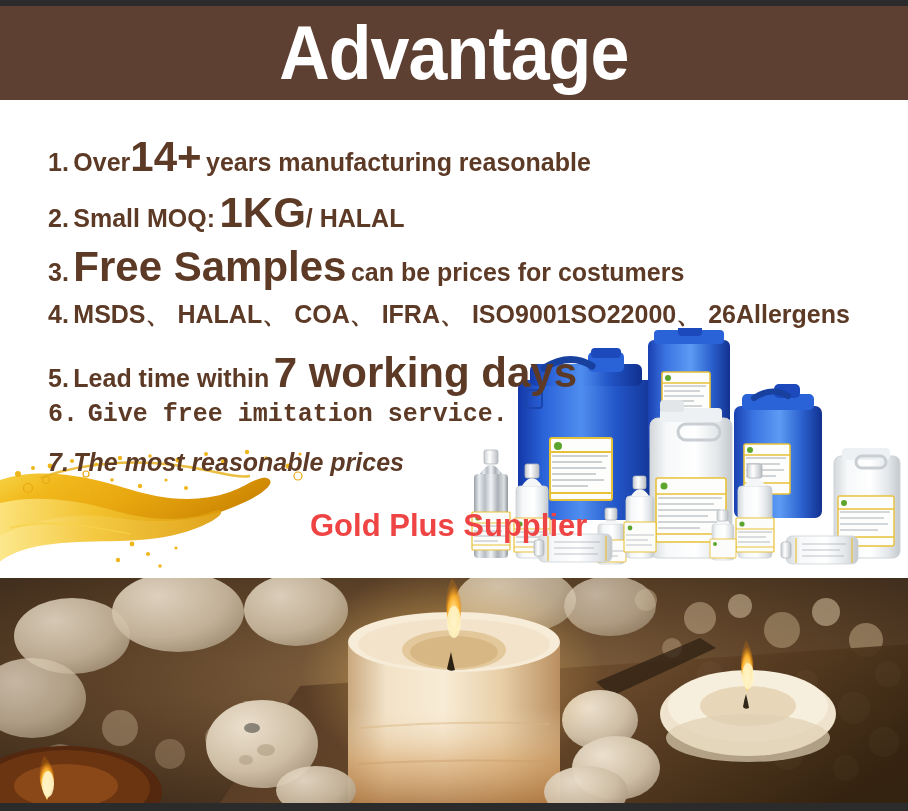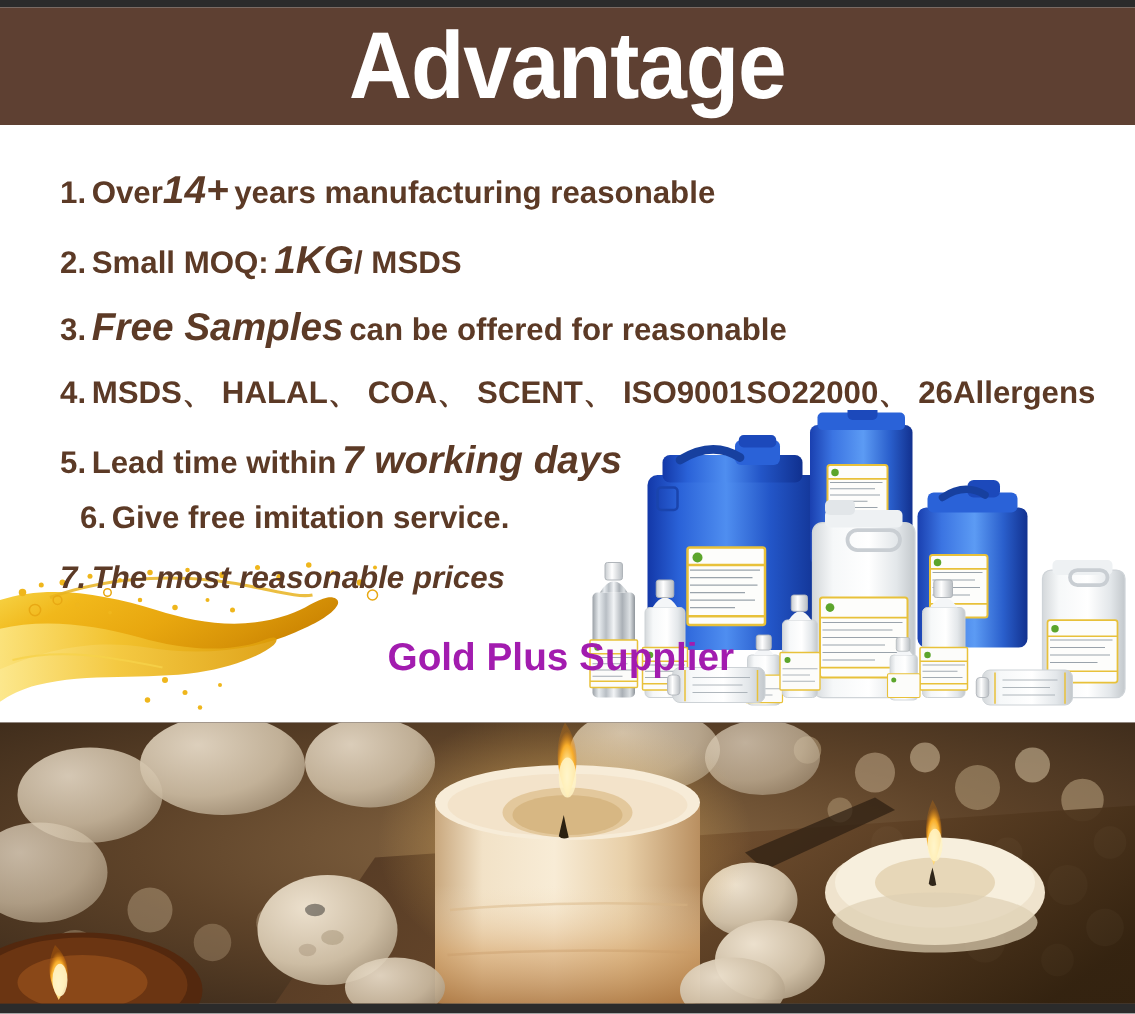--- a/index.html
+++ b/index.html
@@ -91,35 +91,35 @@
   }
   .adv-item {
     color: #5c3a26;
     font-family: "Liberation Sans Narrow", "Liberation Sans", sans-serif;
     font-weight: bold;
     white-space: nowrap;
     line-height: 1;
   }
   .adv-item .num { font-size: 25px; }
   .adv-item .txt { font-size: 25px; }
-  .adv-item .big { font-size: 31px; font-style: italic; }
+  .adv-item .big { font-size: 42px; }
 
   .r1 { position: absolute; left: 0;  top: 10px; }
   .r2 { position: absolute; left: 0;  top: 66px; }
   .r3 { position: absolute; left: 0;  top: 120px; }
   .r4 { position: absolute; left: 0;  top: 176px; }
   .r5 { position: absolute; left: 0;  top: 226px; text-align: right; }
-  .r6 { position: absolute; left: 16px;  top: 276px; }
+  .r6 { position: absolute; left: 0;  top: 276px; font-family: Liberation Mono, monospace; }
   .r7 { position: absolute; left: 0;  top: 324px; font-style: italic; }
 
   .gps {
     position: absolute;
     left: 262px;
     top: 382px;
-    color: #a21caf;
+    color: #ef4444;
     font-family: "Liberation Sans Narrow", "Liberation Sans", sans-serif;
     font-size: 31px;
     font-weight: bold;
     white-space: nowrap;
     z-index: 6;
   }
 
   
   .candle-photo {
     position: absolute;
@@ -449,32 +449,32 @@
 
       <div class="adv-item r1">
         <span class="num">1.</span>
         <span class="txt">Over</span><span class="big">14+</span>
         <span class="txt">years manufacturing reasonable</span>
       </div>
 
       <div class="adv-item r2">
         <span class="num">2.</span>
         <span class="txt">Small MOQ:</span>
-        <span class="big">1KG</span><span class="txt">/ MSDS</span>
+        <span class="big">1KG</span><span class="txt">/ HALAL</span>
       </div>
 
       <div class="adv-item r3">
         <span class="num">3.</span>
         <span class="big">Free Samples</span>
-        <span class="txt">can be offered for reasonable</span>
+        <span class="txt">can be prices for costumers</span>
       </div>
 
       <div class="adv-item r4">
         <span class="num">4.</span>
-        <span class="txt">MSDS、 HALAL、 COA、 SCENT、 ISO9001SO22000、 26Allergens</span>
+        <span class="txt">MSDS、 HALAL、 COA、 IFRA、 ISO9001SO22000、 26Allergens</span>
       </div>
 
       <div class="adv-item r5">
         <span class="num">5.</span>
         <span class="txt">Lead time within</span>
         <span class="big">7 working days</span>
       </div>
 
       <div class="adv-item r6">
         <span class="num">6.</span>

